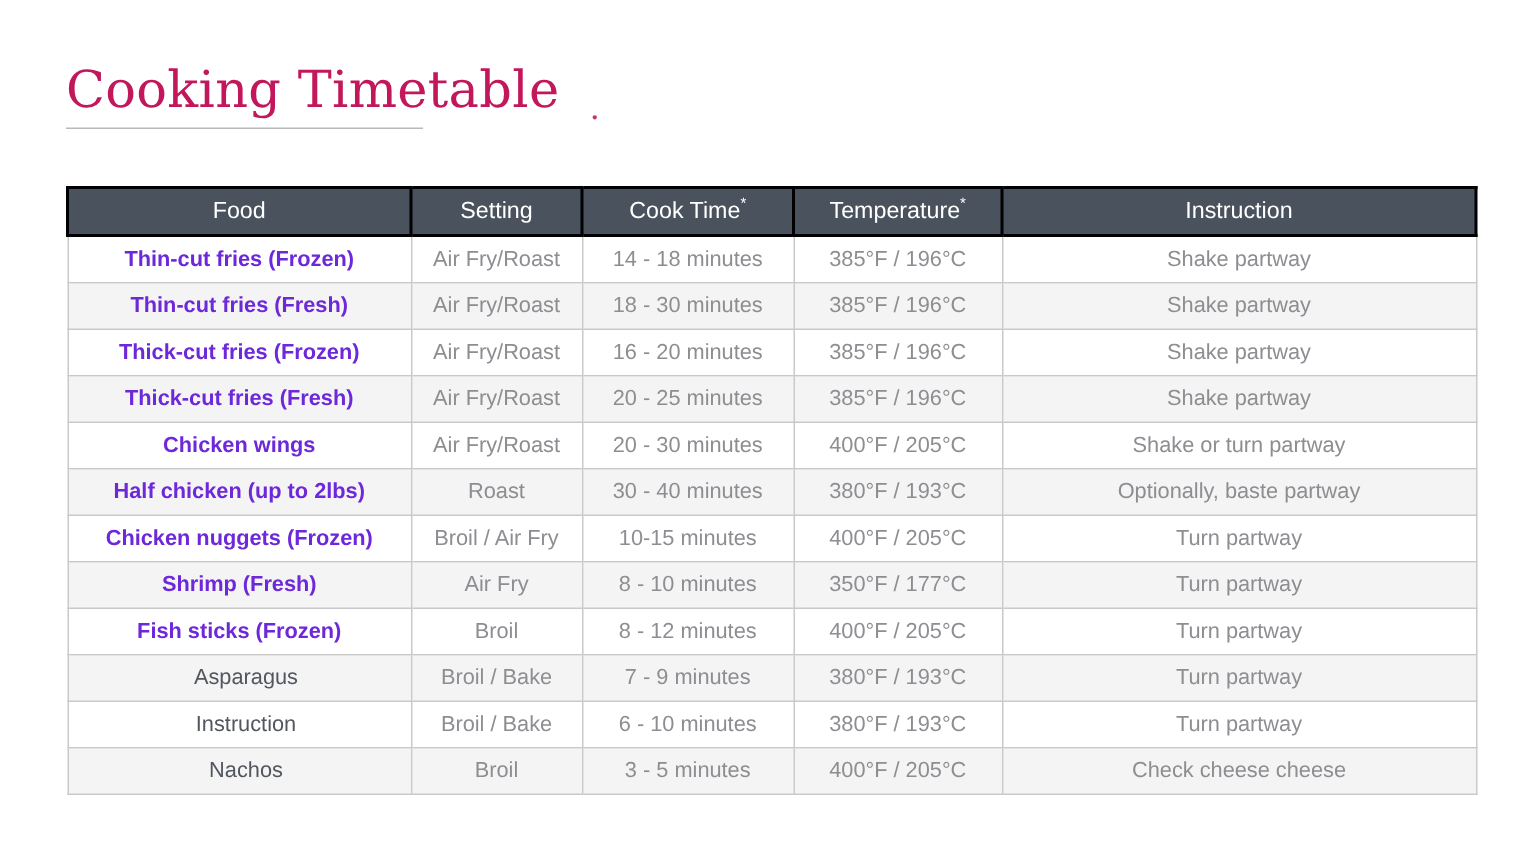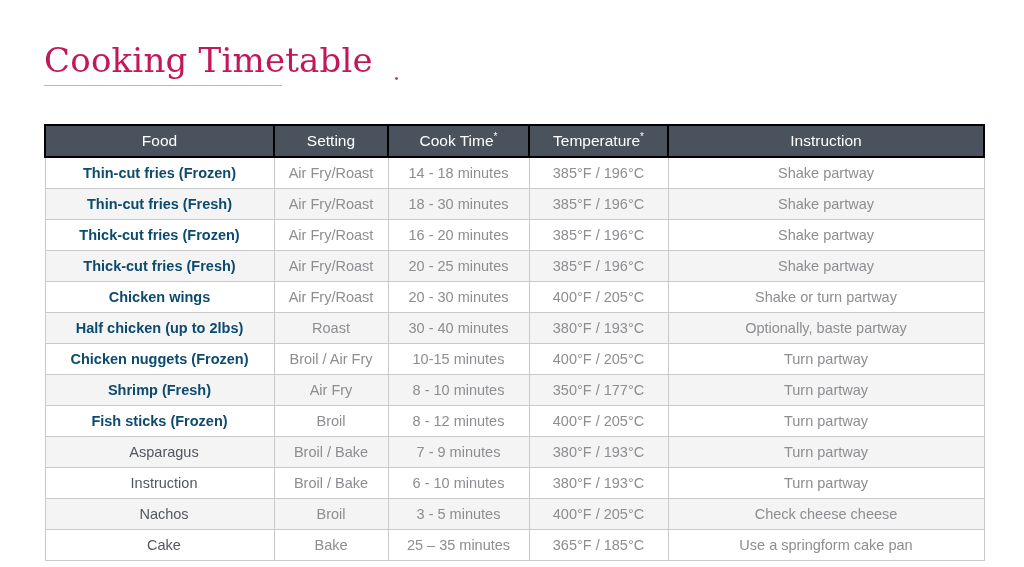--- a/index.html
+++ b/index.html
@@ -88,21 +88,21 @@
     line-height: 30px;
     padding: 0 6px;
     text-align: center;
     font-size: 14.5px;
     color: #8d8d92;
     border: 1px solid #c9c9c9;
     white-space: nowrap;
     overflow: hidden;
   }
   tbody td.food-cell {
-    color: #0c4a6e;
+    color: #6d28d9;
     font-weight: 700;
   }
   tbody tr.light-name td.food-cell {
     font-weight: 400;
     color: #52565f;
     padding-left: 15px;
   }
   tbody tr:nth-child(even) td {
     background: #f4f4f4;
   }
@@ -215,22 +215,15 @@
           <td>380°F / 193°C</td>
           <td>Turn partway</td>
         </tr>
         <tr class="light-name">
           <td class="food-cell">Nachos</td>
           <td>Broil</td>
           <td>3 - 5 minutes</td>
           <td>400°F / 205°C</td>
           <td>Check cheese cheese</td>
         </tr>
-        <tr class="light-name">
-          <td class="food-cell">Cake</td>
-          <td>Bake</td>
-          <td>25 – 35 minutes</td>
-          <td>365°F / 185°C</td>
-          <td>Use a springform cake pan</td>
-        </tr>
       </tbody>
   </table>
 </div>
 
 </body></html>

